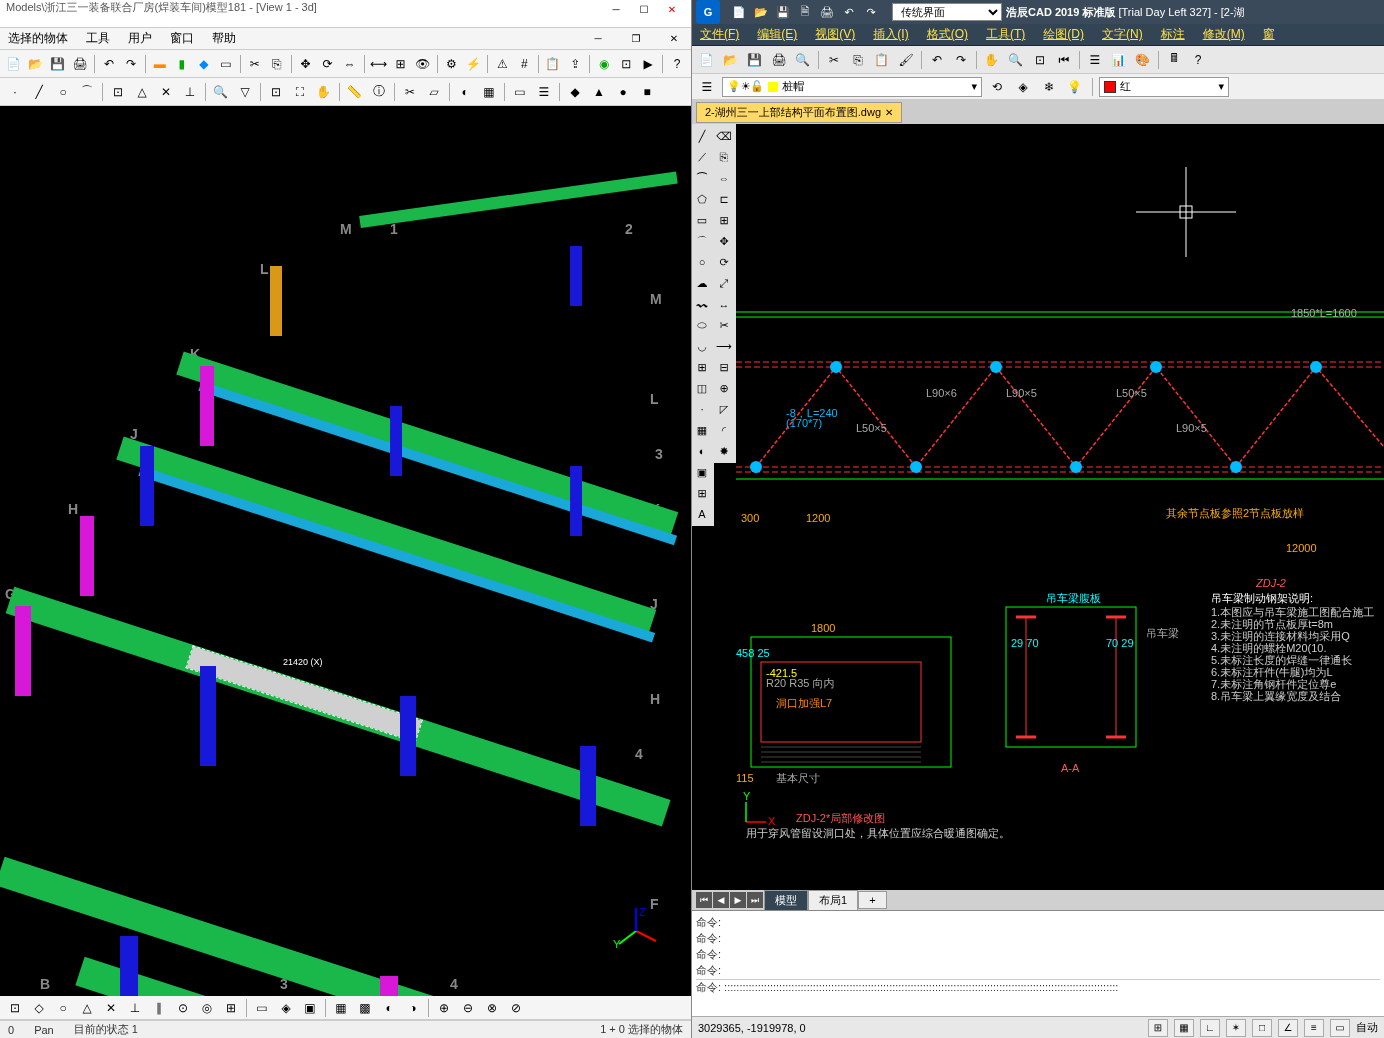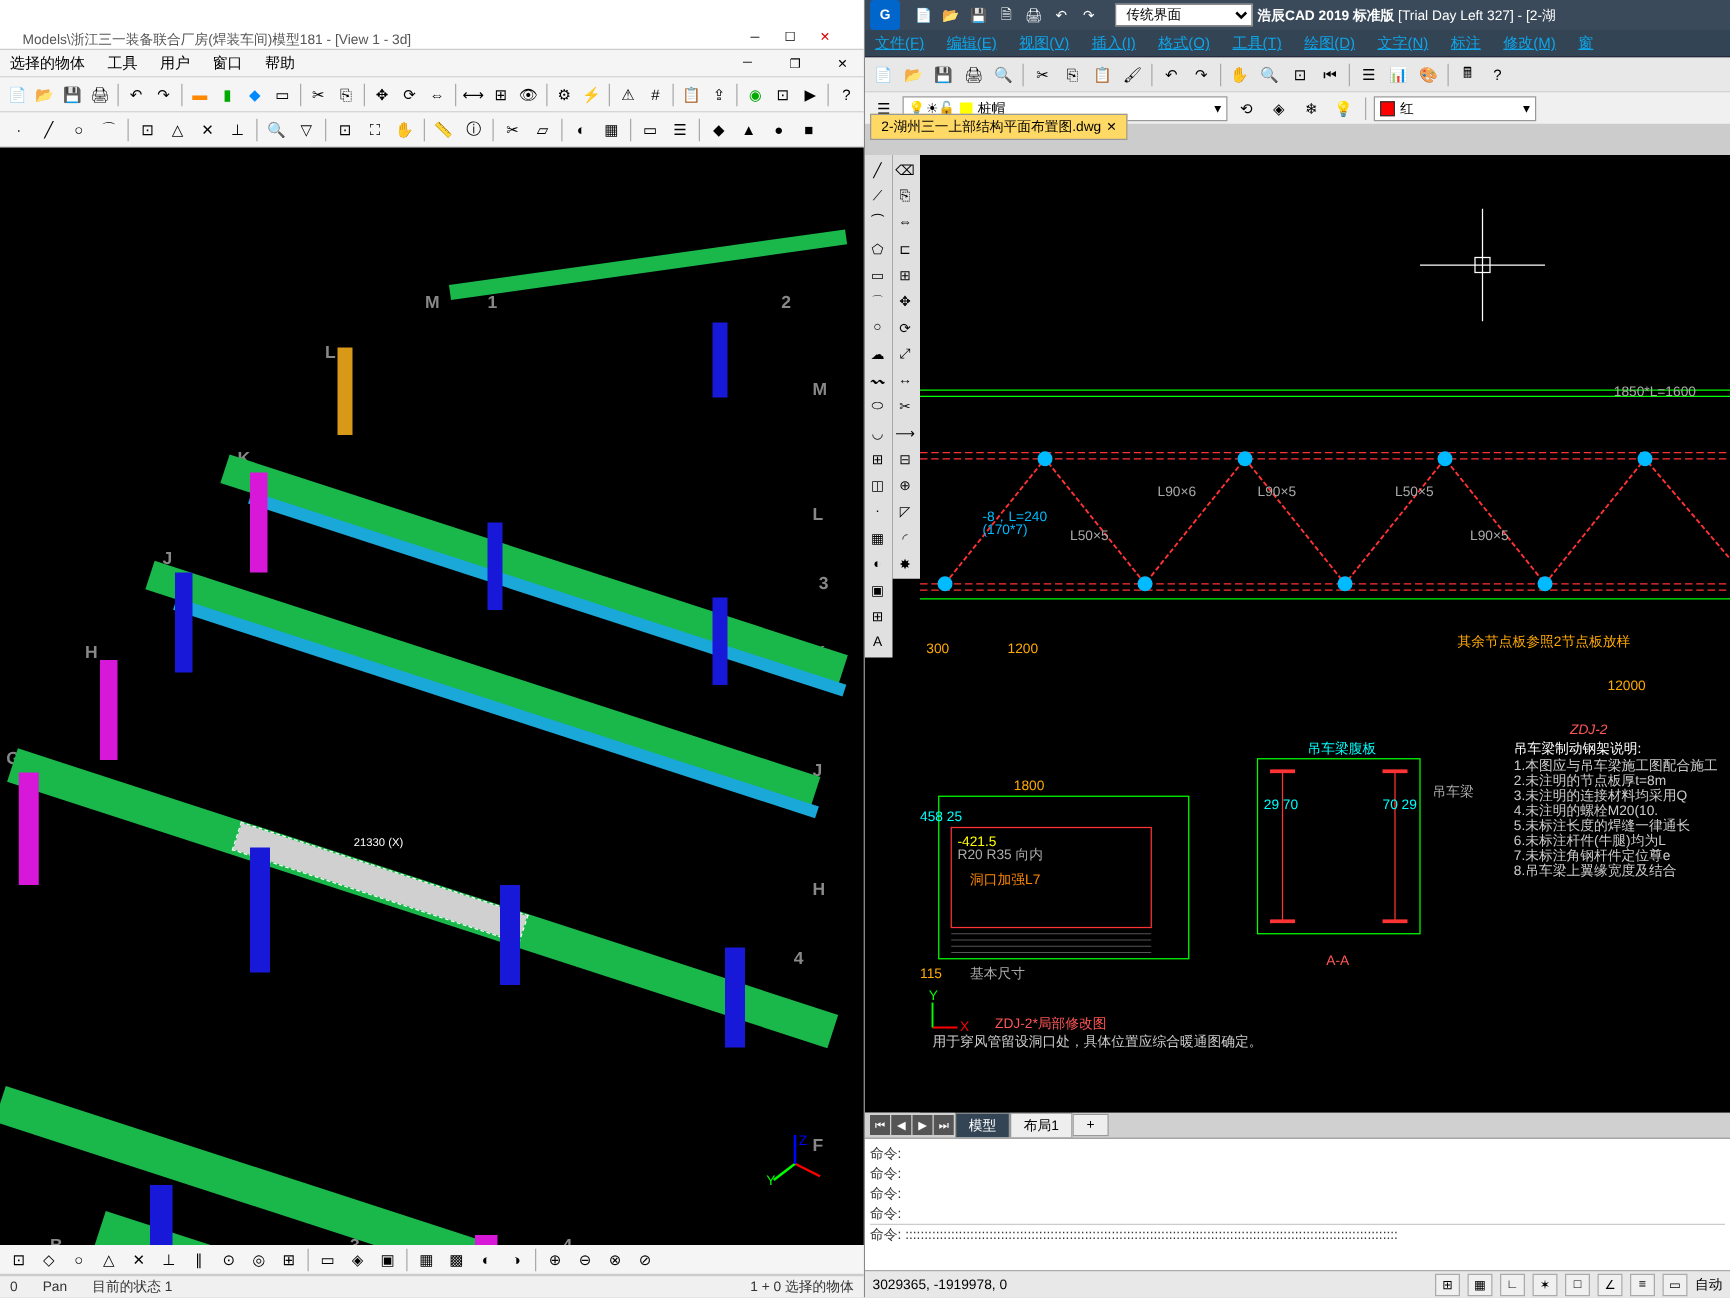--- a/index.html
+++ b/index.html
@@ -1,43 +1,43 @@
 <!DOCTYPE html>
 <html><head>
 <meta charset="utf-8">
 <style>
 *{margin:0;padding:0;box-sizing:border-box;font-family:"Microsoft YaHei",Arial,sans-serif;font-size:11px}
 body{display:flex;width:1384px;height:1038px;overflow:hidden;background:#ccc}
 .app{display:flex;flex-direction:column;background:#f0f0f0}
 .app-left{width:692px;border-right:1px solid #888}
 .app-right{width:692px}
-.titlebar{height:40px;display:flex;align-items:flex-end;padding:0 18px;background:#fff;border-bottom:1px solid #ccc}
+.titlebar{height:28px;display:flex;align-items:flex-start;padding:0 6px;background:#fff;border-bottom:1px solid #ccc}
 .titlebar-left{background:#fff}
 .title-text{flex:1;color:#555;font-size:11px;white-space:nowrap;overflow:hidden}
 .win-btn{width:26px;height:18px;display:inline-flex;align-items:center;justify-content:center;margin-left:2px;cursor:pointer;font-size:10px}
 .win-btn.close{color:#d00}
 .menubar{height:22px;display:flex;align-items:center;padding:0 4px;background:#f5f5f5;border-bottom:1px solid #ccc;gap:10px}
 .menubar-right{background:#334455;color:#fff;border-bottom:1px solid #223}
 .menu-item{padding:2px 4px;cursor:pointer;font-size:12px}
-.menubar-right .menu-item{color:#0ea5e9;text-decoration:underline}
+.menubar-right .menu-item{color:#fde047;text-decoration:underline}
 .toolbar{height:28px;display:flex;align-items:center;padding:2px 4px;background:#f5f5f5;border-bottom:1px solid #ccc;gap:2px}
 .toolbar-dark{background:#e8e8e8}
 .tool-btn{width:22px;height:22px;display:inline-flex;align-items:center;justify-content:center;border:1px solid transparent;cursor:pointer;font-size:12px}
 .sep{width:1px;height:18px;background:#aaa;margin:0 2px}
 .viewport{flex:1;position:relative;background:#000;overflow:hidden}
 .viewport-left{background:#000}
 .grid-label{position:absolute;color:#888;font-size:14px;font-weight:bold;text-shadow:1px 1px 0 #000}
 .beam{position:absolute;transform-origin:left center}
 .col{position:absolute}
 .statusbar{height:18px;display:flex;align-items:center;padding:0 8px;background:#f0f0f0;border-top:1px solid #ccc;font-size:11px;color:#333;gap:20px}
 .qat{height:24px;display:flex;align-items:center;padding:0 4px;background:#3a4a5a;gap:4px}
 .qat-btn{width:18px;height:18px;display:inline-flex;align-items:center;justify-content:center;color:#fff;cursor:pointer}
 .layer-bar{height:26px;display:flex;align-items:center;padding:2px 4px;background:#f0f0f0;border-bottom:1px solid #ccc;gap:4px}
 .color-swatch{width:12px;height:12px;display:inline-block;background:#f00;border:1px solid #333;margin-right:4px}
-.tab-strip{height:22px;display:flex;align-items:flex-end;background:#ccc;padding:12px 4px;gap:2px}
+.tab-strip{height:22px;display:flex;align-items:center;background:#ccc;padding:12px 4px;gap:2px}
 .file-tab{padding:2px 8px;background:#ffd966;border:1px solid #999;font-size:11px;cursor:pointer;display:flex;align-items:center;gap:4px}
 .file-tab .x{cursor:pointer;font-size:10px}
 .side-toolbar{position:absolute;top:0;width:22px;background:#e0e0e0;display:flex;flex-direction:column;gap:1px;padding:2px 0}
 .side-toolbar.l1{left:0}
 .side-toolbar.l2{left:22px}
 .side-tool{width:20px;height:20px;display:inline-flex;align-items:center;justify-content:center;cursor:pointer;font-size:11px;border:1px solid transparent}
 .cad-view{position:absolute;left:44px;top:0;right:0;bottom:0;background:#000}
 .model-tabs{height:20px;display:flex;align-items:center;background:#d0d0d0;padding:0 4px;font-size:11px}
 .model-tab{padding:2px 10px;background:#eee;border:1px solid #999;cursor:pointer}
 .model-tab.active{background:#334455;color:#fff}
@@ -190,21 +190,21 @@
     <div class="col" style="left:15px;top:500px;width:16px;height:90px;background:#d818d8"></div>
     <div class="col" style="left:200px;top:560px;width:16px;height:100px;background:#1818d8"></div>
     <div class="col" style="left:390px;top:300px;width:12px;height:70px;background:#1818d8"></div>
     <div class="col" style="left:570px;top:360px;width:12px;height:70px;background:#1818d8"></div>
     <div class="col" style="left:570px;top:140px;width:12px;height:60px;background:#1818d8"></div>
     <div class="col" style="left:400px;top:590px;width:16px;height:80px;background:#1818d8"></div>
     <div class="col" style="left:580px;top:640px;width:16px;height:80px;background:#1818d8"></div>
     <div class="col" style="left:120px;top:830px;width:18px;height:60px;background:#1818d8"></div>
     <div class="col" style="left:380px;top:870px;width:18px;height:40px;background:#d818d8"></div>
 
-    <span class="annot-text" style="left:280px;top:550px;color:#fff;background:rgba(0,0,0,.5);padding:1px 3px">21330 (X)</span>
+    <span class="annot-text" style="left:280px;top:550px;color:#fff;background:rgba(0,0,0,.5);padding:1px 3px">21420 (X)</span>
 
     <div class="axis-gizmo">
       <svg width="50" height="50">
           <line x1="25" y1="25" x2="45" y2="35" stroke="#f00" stroke-width="2"></line>
           <line x1="25" y1="25" x2="8" y2="38" stroke="#0f0" stroke-width="2"></line>
           <line x1="25" y1="25" x2="25" y2="2" stroke="#00f" stroke-width="2"></line>
           <text x="28" y="10" fill="#00f" font-size="9">Z</text>
           <text x="2" y="42" fill="#0f0" font-size="9">Y</text>
         </svg>
     </div>

